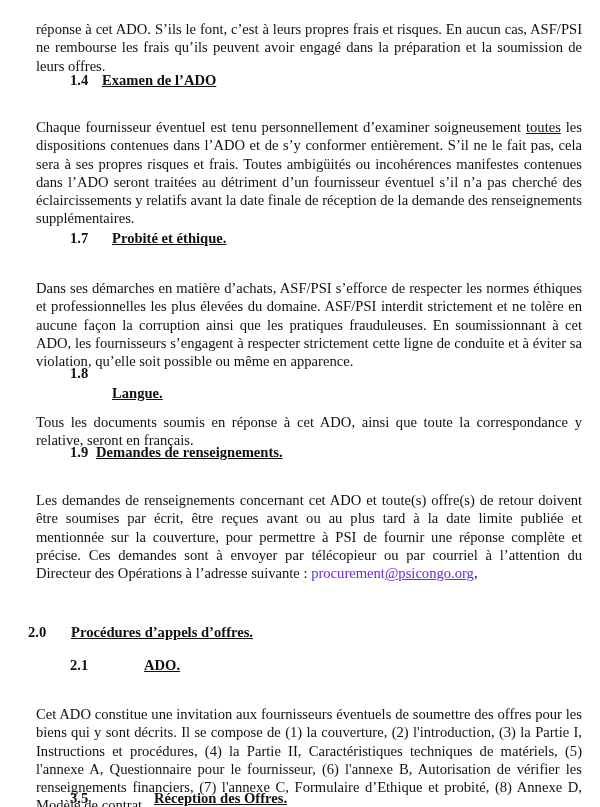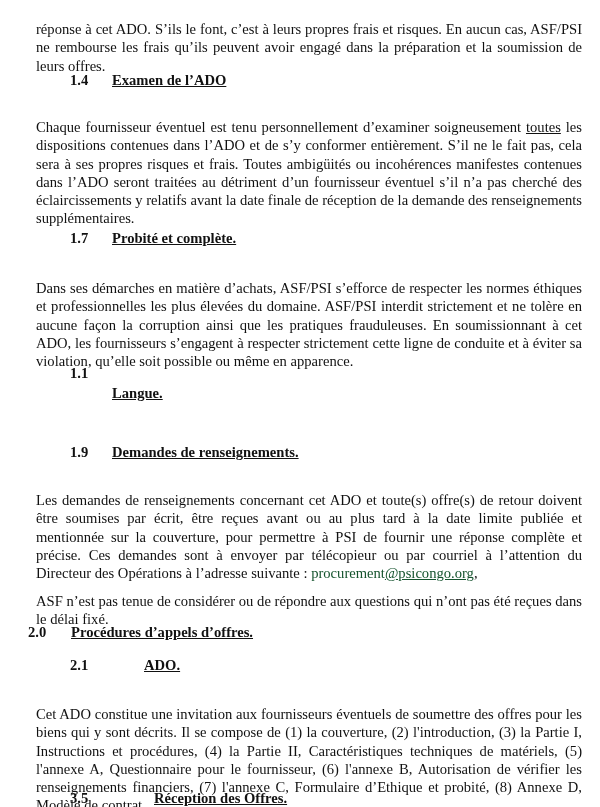--- a/index.html
+++ b/index.html
@@ -11,54 +11,54 @@
   .page { position: relative; width: 600px; height: 807px; }
   .para {
     position: absolute; left: 20px; width: 546px;
     text-align: justify; line-height: 18.3px; margin: 16px;
   }
   .heading {
     position: absolute; font-weight: bold; margin: 0; font-size: 14.6px;
   }
   .heading .num { position: absolute; left: 0; }
   .heading .title { position: absolute; text-decoration: underline; white-space: nowrap; }
-  .link { color: #14532d; }
+  .link { color: #6d28d9; }
   .link .at { text-decoration: underline; }
   .u { font-weight: normal; text-decoration: underline; }
 </style>
 </head>
 <body>
 
 <div class="page">
 
   <p class="para" style="top:4px;">réponse à cet ADO. S’ils le font, c’est à leurs propres frais et  risques.  En aucun cas, ASF/PSI ne rembourse les frais qu’ils peuvent avoir engagé dans la préparation et la soumission de leurs offres.</p>
 
   <div class="heading" style="top:72px; left:70px;">
     <span class="num">1.4</span>
-    <span class="title" style="left:42px;">Examen de l’ADO</span>
+    <span class="title" style="left:32px;">Examen de l’ADO</span>
   </div>
   <p class="para" style="top:102px;"><span>Chaque fournisseur éventuel est tenu personnellement d’examiner soigneusement </span><span class="u">toutes</span><span> les dispositions contenues dans l’ADO et de s’y conformer entièrement.  S’il ne le fait pas, cela sera à ses propres risques et frais.  Toutes ambigüités ou incohérences manifestes contenues dans l’ADO seront traitées au détriment d’un fournisseur éventuel s’il n’a pas cherché des éclaircissements y relatifs avant la date finale de réception de la demande des renseignements supplémentaires.</span></p>
 
   <div class="heading" style="top:230px; left:70px;">
     <span class="num">1.7</span>
-    <span class="title" style="left:42px;">Probité et complète.</span>
+    <span class="title" style="left:42px;">Probité et éthique.</span>
   </div>
   <p class="para" style="top:263px;">Dans ses démarches en matière d’achats, ASF/PSI s’efforce de respecter les normes éthiques et professionnelles les plus élevées du domaine.  ASF/PSI interdit strictement et ne tolère en aucune façon la corruption ainsi que les pratiques frauduleuses.  En soumissionnant à cet ADO, les fournisseurs s’engagent à respecter strictement cette ligne de conduite et à éviter sa violation, qu’elle soit possible ou même en apparence.</p>
 
   <div class="heading" style="top:365px; left:70px;">
-    <span class="num">1.1</span>
+    <span class="num">1.8</span>
     <span class="title" style="left:42px;margin-top:20px;">Langue.</span>
   </div>
+  <p class="para" style="top:397px;">Tous les documents soumis en réponse à cet ADO, ainsi que toute la correspondance y relative, seront en français.</p>
 
   <div class="heading" style="top:444px; left:70px;">
     <span class="num">1.9</span>
-    <span class="title" style="left:42px;text-align:right;">Demandes de renseignements.</span>
+    <span class="title" style="left:26px;text-align:right;">Demandes de renseignements.</span>
   </div>
   <p class="para" style="top:475px;"><span>Les demandes de renseignements concernant cet ADO et toute(s) offre(s) de retour doivent être soumises par écrit, être reçues avant ou au plus tard à la date limite publiée et mentionnée sur la couverture, pour permettre à PSI de fournir une réponse complète et précise. Ces demandes sont à envoyer par télécopieur ou par courriel à l’attention du Directeur des Opérations à l’adresse suivante : </span><a class="link"><span>procurement</span><span class="at">@psicongo.org</span></a><span>,</span></p>
-  <p class="para" style="top:576px;">ASF n’est pas tenue de considérer ou de répondre aux questions qui n’ont pas été reçues dans le délai fixé.</p>
 
   <div class="heading" style="top:624px; left:28px;">
     <span class="num">2.0</span>
     <span class="title" style="left:43px;">Procédures d’appels d’offres.</span>
   </div>
 
   <div class="heading" style="top:657px; left:70px;">
     <span class="num">2.1</span>
     <span class="title" style="left:42px;margin-left:32px;">ADO.</span>
   </div>

